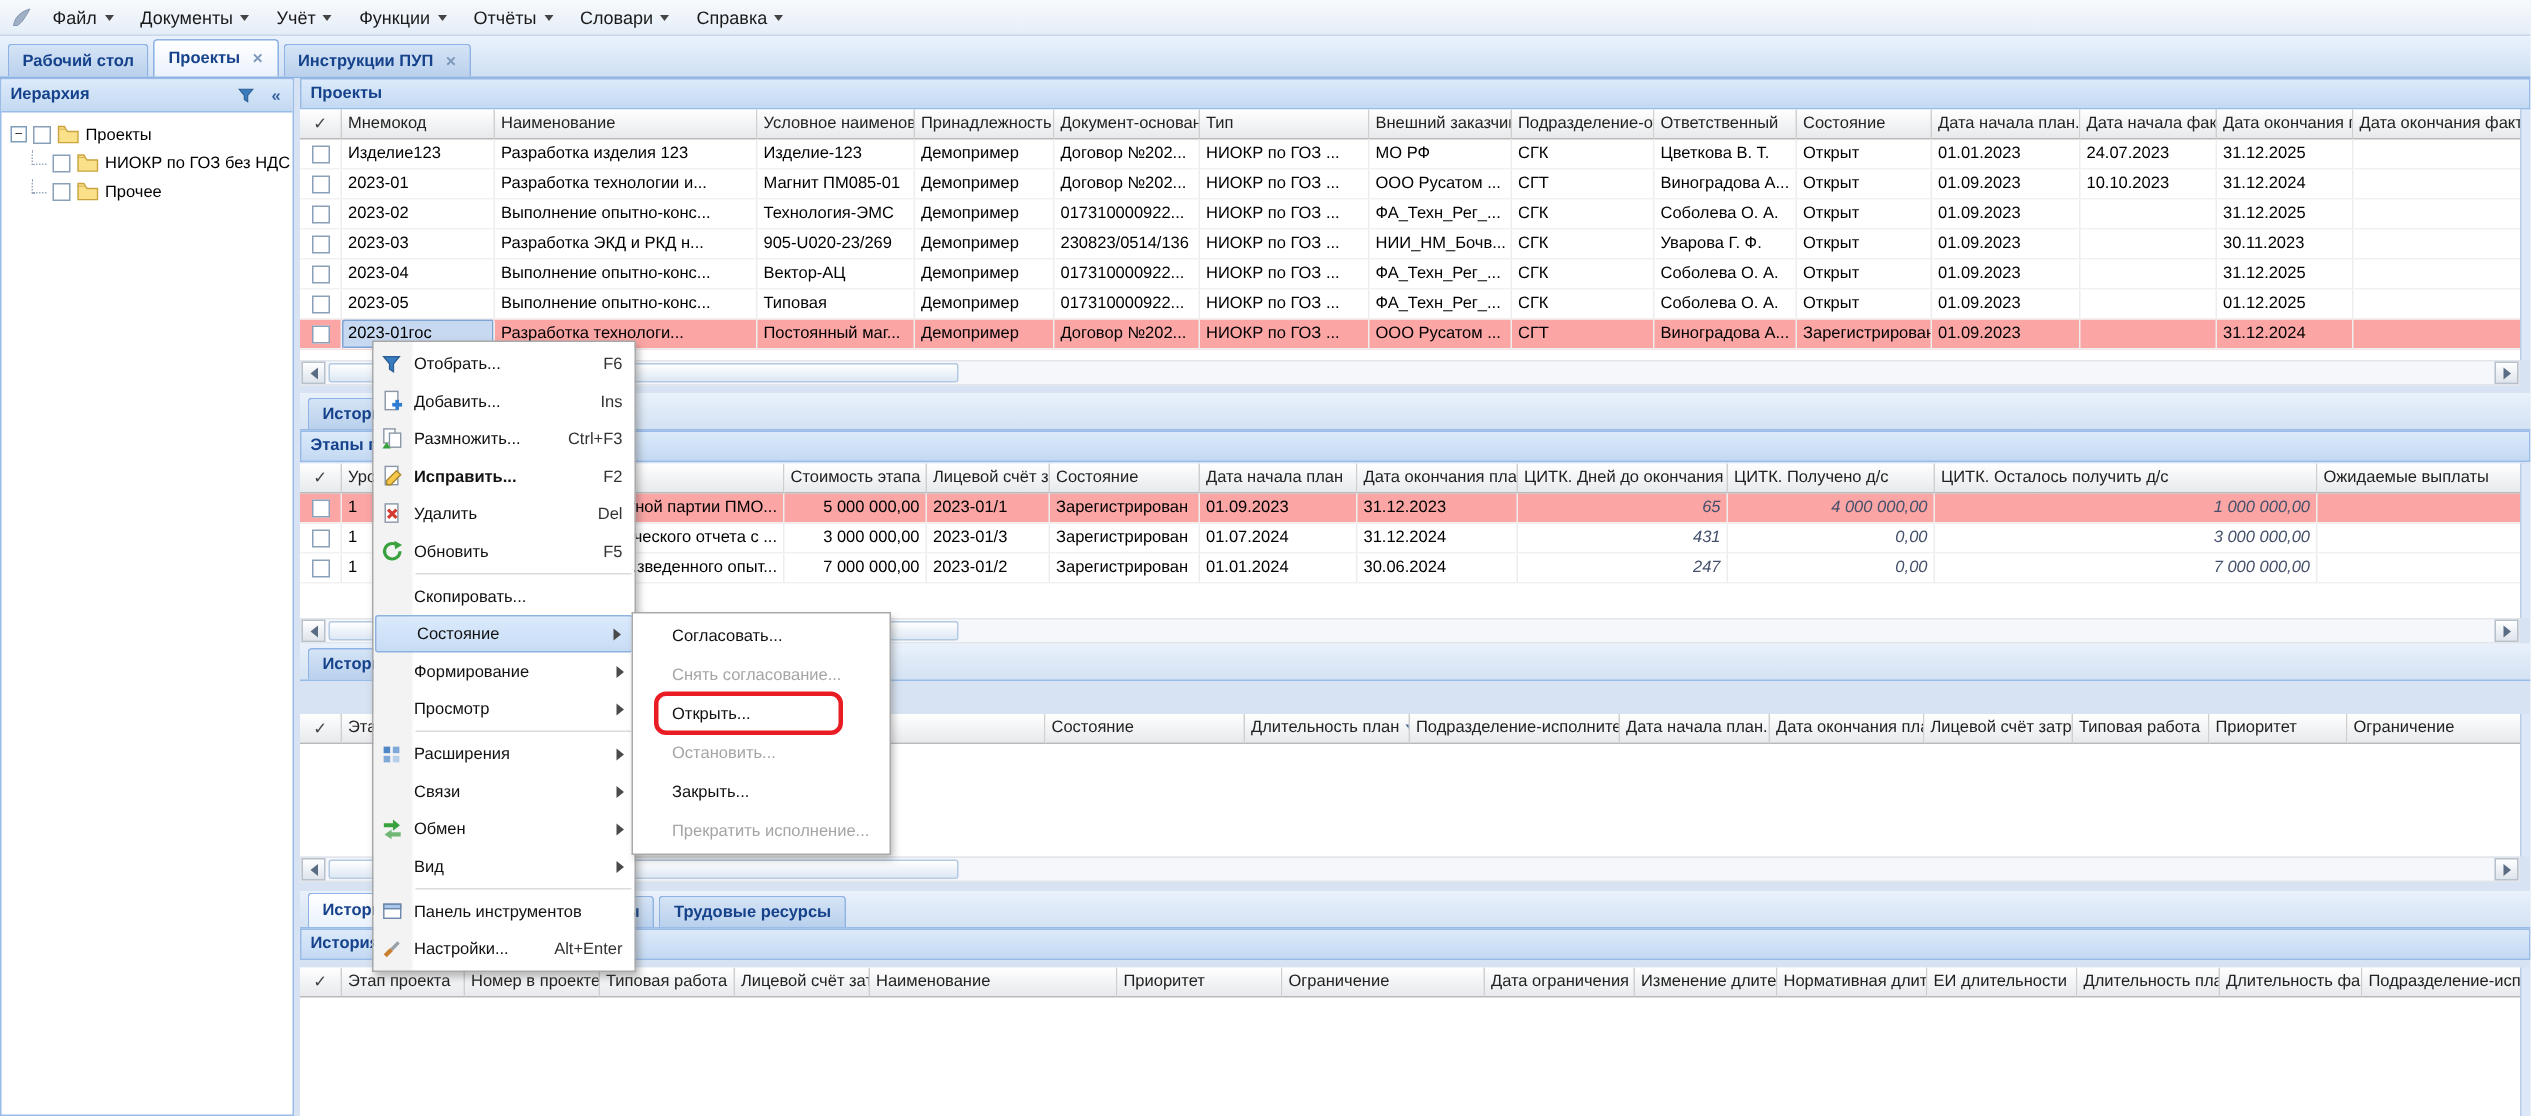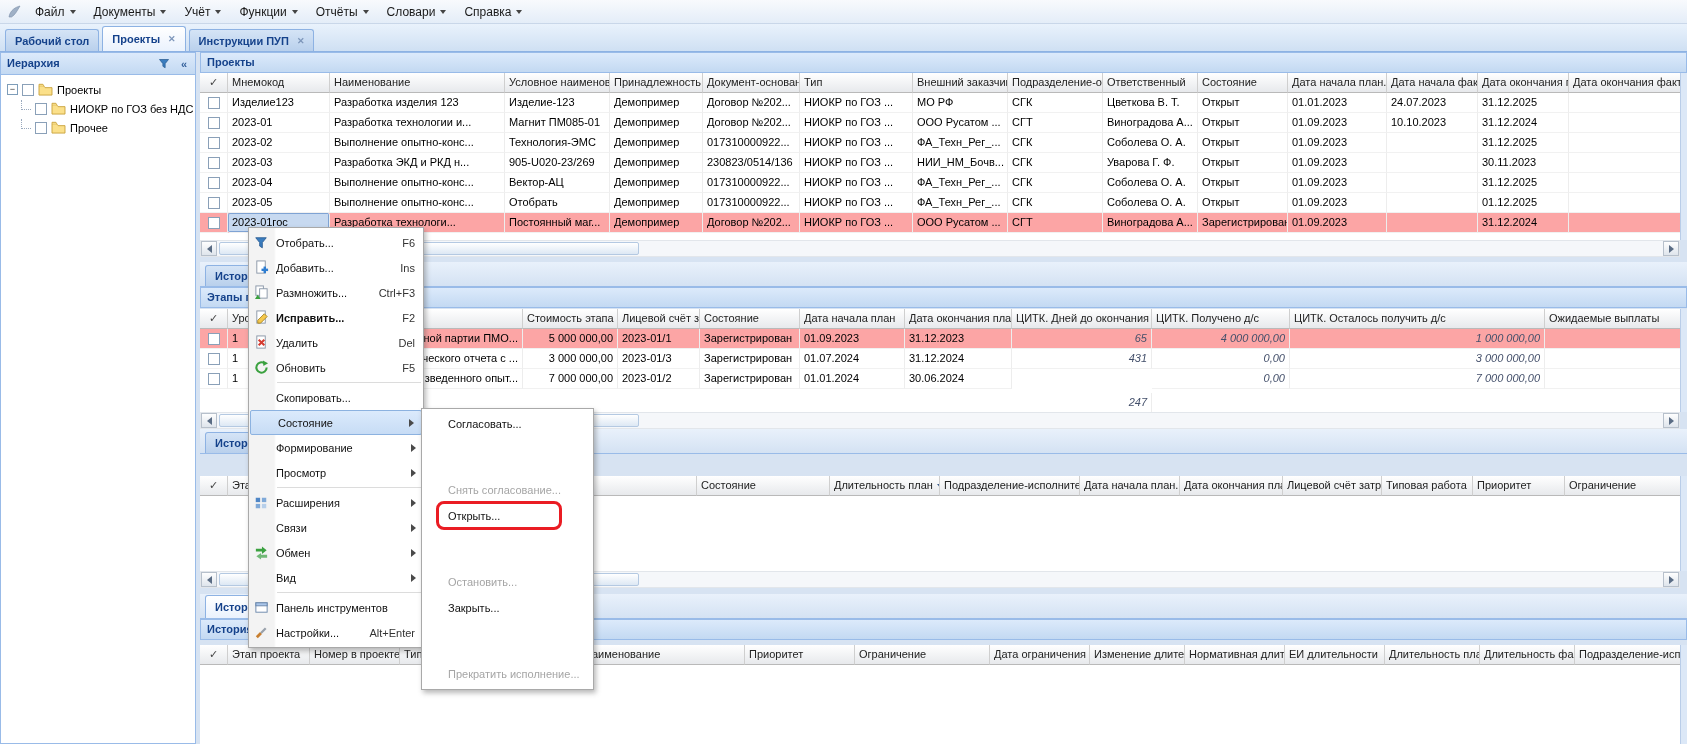--- a/index.html
+++ b/index.html
@@ -85,21 +85,21 @@
 .menu{position:absolute;border:1px solid #a9a9a9;box-shadow:2px 3px 5px rgba(70,70,70,.38);padding:2px 0;background:#fff;}
 #context-menu{left:248px;top:227px;width:176px;z-index:50;background:linear-gradient(to right,#f3f3f3 0,#f3f3f3 25px,#ffffff 27px);}
 #state-submenu{left:421px;top:408px;width:173px;z-index:60;padding-left:16px;}
 .mitem{height:25px;display:flex;align-items:center;gap:6px;padding:0 6px 0 3px;color:#111;position:relative;white-space:nowrap;}
 #state-submenu .mitem{height:26px;padding-left:10px;}
 .micon{width:18px;height:16px;flex:none;display:flex;align-items:center;justify-content:center;}
 .mlabel{flex:1;overflow:hidden;}
 .mshort{color:#333;margin-right:2px;}
 .marrow{width:0;height:0;border-top:4px solid transparent;border-bottom:4px solid transparent;border-left:5px solid #4a4a4a;margin-right:1px;flex:none;}
 .mitem.hl{background:linear-gradient(#dbeafc,#c7dcf5);border:1px solid #8cb2e0;border-radius:2px;margin:0 1px;}
-.mitem.dis{color:#a5a5a5;margin-top:40px;}
+.mitem.dis{color:#a5a5a5;}
 .mitem.b .mlabel{font-weight:bold;}
 .msep{height:1px;background:#dcdcdc;margin:2px 2px 2px 28px;}
 .ring{position:absolute;left:-2px;top:-2px;width:126px;height:29px;border:3px solid #ea1c23;border-radius:8px;pointer-events:none;}
 </style>
 </head>
 <body>
 
 <div id="app">
 
   <div id="menubar">
@@ -318,21 +318,21 @@
         <div class="gcell" style="width: 91px;"></div>
         <div class="gcell" style="width: 91px;">31.12.2025</div>
         <div class="gcell" style="width: 120px;"></div>
       </div>
       <div class="grow">
         <div class="gcell ccheck" style="width: 28px;">
           <span class="cb"></span>
         </div>
         <div class="gcell" style="width: 102px;">2023-05</div>
         <div class="gcell" style="width: 175px;">Выполнение опытно-конс...</div>
-        <div class="gcell" style="width: 105px;">Отобрать</div>
+        <div class="gcell" style="width: 105px;">Типовая</div>
         <div class="gcell" style="width: 93px;">Демопример</div>
         <div class="gcell" style="width: 97px;">017310000922...</div>
         <div class="gcell" style="width: 113px;">НИОКР по ГОЗ ...</div>
         <div class="gcell" style="width: 95px;">ФА_Техн_Рег_...</div>
         <div class="gcell" style="width: 95px;">СГК</div>
         <div class="gcell" style="width: 95px;">Соболева О. А.</div>
         <div class="gcell" style="width: 90px;">Открыт</div>
         <div class="gcell" style="width: 99px;">01.09.2023</div>
         <div class="gcell" style="width: 91px;"></div>
         <div class="gcell" style="width: 91px;">01.12.2025</div>
@@ -433,21 +433,21 @@
         <div class="gcell ccheck" style="width: 28px;">
           <span class="cb"></span>
         </div>
         <div class="gcell" style="width: 45px;">1</div>
         <div class="gcell" style="width: 250px; text-align: right;">...зведенного опыт...</div>
         <div class="gcell" style="width: 95px; text-align: right;">7 000 000,00</div>
         <div class="gcell" style="width: 82px;">2023-01/2</div>
         <div class="gcell" style="width: 100px;">Зарегистрирован</div>
         <div class="gcell" style="width: 105px;">01.01.2024</div>
         <div class="gcell" style="width: 107px;">30.06.2024</div>
-        <div class="gcell it" style="width: 140px; text-align: right; margin-top: 24px;">247</div>
+        <div class="gcell it" style="width: 140px; text-align: right;">247</div>
         <div class="gcell it" style="width: 138px; text-align: right;">0,00</div>
         <div class="gcell it" style="width: 255px; text-align: right;">7 000 000,00</div>
         <div class="gcell" style="width: 140px;"></div>
       </div>
     </div>
   <div class="vscroll" id="stages-vscroll"></div>
   <div class="hscroll" id="stages-hscroll">
     <span class="hs-btn">
         <span class="hs-left"></span>
       </span>

